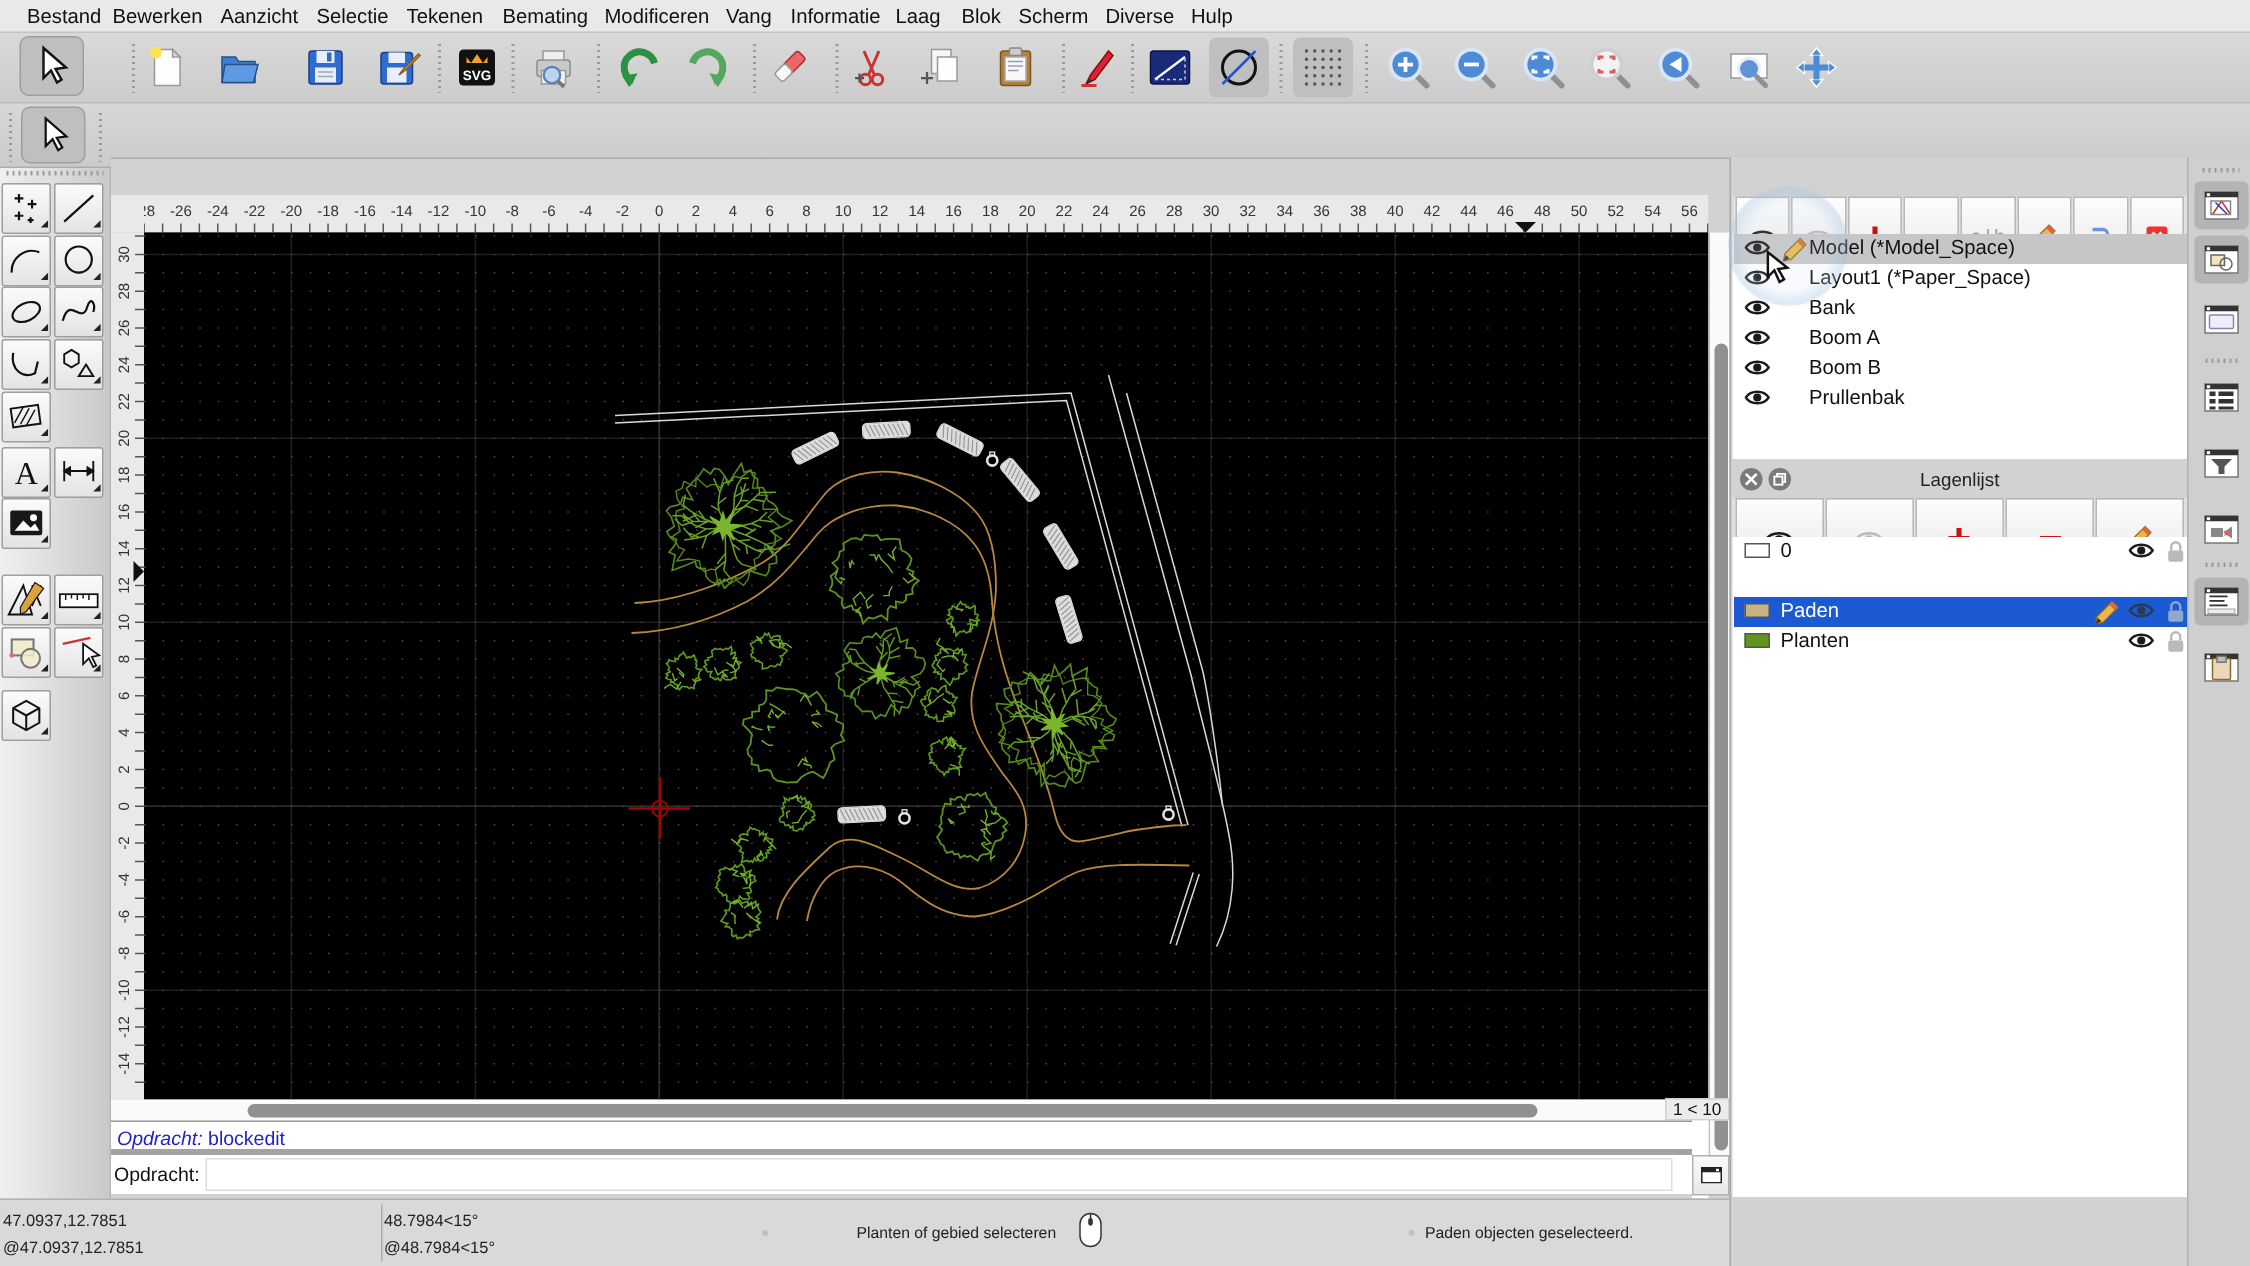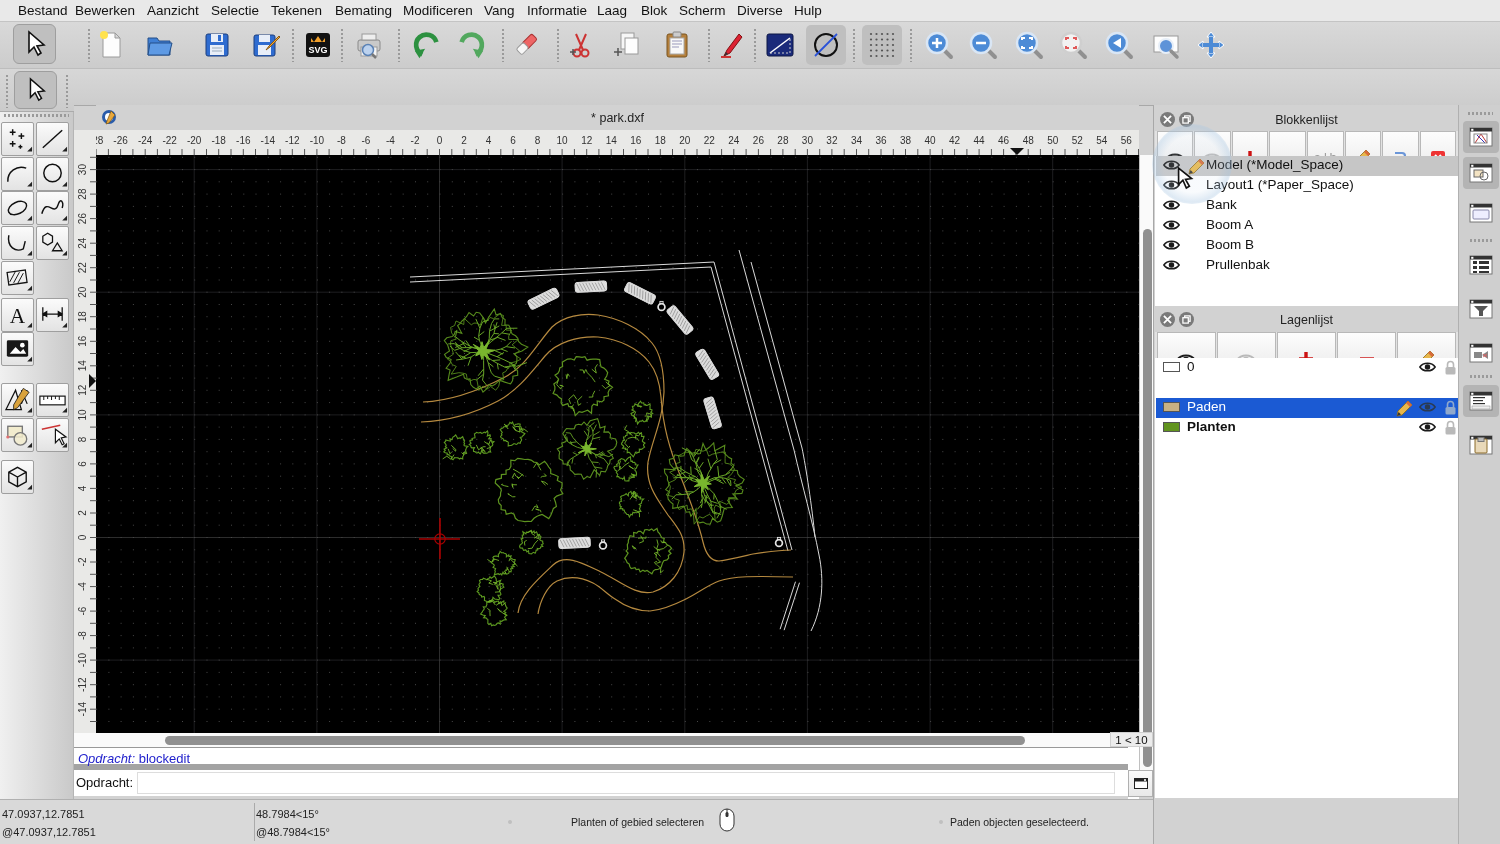--- a/index.html
+++ b/index.html
@@ -16,21 +16,21 @@
 #hruler { position:absolute; left:96px; top:130px; width:1043px; height:25px; }
 #vruler { position:absolute; left:74px; top:155px; width:22px; height:578px; }
 #rcorner { position:absolute; left:74px; top:130px; width:22px; height:25px; background:#e9e9e7; }
 #canvas { position:absolute; left:96px; top:155px; width:1043px; height:578px; background:#000; }
 #vscroll { position:absolute; left:1139px; top:155px; width:14px; height:615px; background:#fafafa; border-left:1px solid #c0c0c0; }
 #vthumb { position:absolute; left:2.5px; top:74px; width:9px; height:538px; background:#909090; border-radius:5px; }
 #hscroll { position:absolute; left:74px; top:733px; width:1036px; height:14px; background:#fafafa; }
 #hthumb { position:absolute; left:91px; top:2.5px; width:860px; height:9px; background:#909090; border-radius:5px; }
 #pagecnt { position:absolute; left:1110px; top:732px; width:43px; height:15px; background:#ececec; border:1px solid #d0d0d0; font-size:11.5px; text-align:center; line-height:15px; color:#111; }
 #console { position:absolute; left:74px; top:747px; width:1054px; height:49px; background:#fff; border-top:1px solid #999; }
-#histline { position:absolute; left:0; top:0; width:1054px; height:22px; border-bottom:6px solid #a3a3a3; font-size:13px; }
+#histline { position:absolute; left:0; top:0; width:1054px; height:22px; border-bottom:4px solid #a3a3a3; font-size:13px; }
 #inline { position:absolute; left:0; top:22px; width:1054px; height:27px; font-size:13px; }
 #statusbar { position:absolute; left:0; top:799px; width:1458px; height:45px; background:#d9d9d9; border-top:1px solid #b0b0b0; font-size:11px; color:#222; }
 #rpanel { position:absolute; left:1153px; top:105px; width:305px; height:739px; background:#d2d2d2; border-left:1px solid #a8a8a8; }
 .phead { position:absolute; left:0; width:305px; height:24px; font-size:12.5px; text-align:center; line-height:24px; color:#222; }
 .circbtn { position:absolute; top:4px; width:15px; height:15px; border-radius:50%; background:#7a7a7a; display:flex; align-items:center; justify-content:center; }
 .tbtn { position:absolute; height:36px; background:linear-gradient(#fdfdfd,#ededed); border:1px solid #b8b8b8; display:flex; align-items:flex-end; justify-content:center;font-family:Liberation Mono, monospace; }
 .blrow { position:absolute; left:1px; width:303px; height:20px; font-size:13.5px; color:#111; }
 .larow { position:absolute; left:1px; width:303px; height:20px; font-size:13.5px; color:#111; }
 #dock { position:absolute; left:1458px; top:105px; width:42px; height:739px; background:#cfcfcf; border-left:1px solid #b0b0b0; }
 #dock > div { margin:4px 2px; }
@@ -381,25 +381,20 @@
       </div>
       <div class="pbtn" style="left:1px;top:348px">
         <svg width="32" height="32" viewBox="0 0 32 32">
           <path d="M7,11 l9,-5 9,5 0,10 -9,5 -9,-5 z M7,11 l9,5 9,-5 M16,16 v10" fill="none" stroke="#111" stroke-width="1.4"></path>
           <path d="M26,29 L31,29 L31,24 Z" fill="#222"></path>
         </svg>
       </div>
 </div>
 
 <div id="cornertop"></div>
-<div id="cvtitle"><svg width="16" height="16" viewBox="0 0 16 16" style="position:absolute;left:5px;top:4px">
-        <circle cx="8" cy="8" r="7" fill="#2a5caa"></circle>
-        <circle cx="8" cy="8" r="4" fill="#fff"></circle>
-        <path d="M10,2 l4,4 -6,8 -3,1 1,-3 z" fill="#e8a83c" stroke="#7a5414" stroke-width="0.7"></path>
-      </svg>* park.dxf</div>
 <div id="hruler">
       <svg width="1043" height="25" style="position:absolute;left:0;top:0">
         <rect width="1043" height="25" fill="#e9e9e7"></rect>
         <path d="M0.1,19v6M12.4,19v6M24.6,19v6M36.9,19v6M49.2,19v6M61.4,19v6M73.7,19v6M86.0,19v6M98.2,19v6M110.5,19v6M122.7,19v6M135.0,19v6M147.3,19v6M159.5,19v6M171.8,19v6M184.1,19v6M196.3,19v6M208.6,19v6M220.9,19v6M233.1,19v6M245.4,19v6M257.7,19v6M269.9,19v6M282.2,19v6M294.4,19v6M306.7,19v6M319.0,19v6M331.2,19v6M343.5,19v6M355.8,19v6M368.0,19v6M380.3,19v6M392.6,19v6M404.8,19v6M417.1,19v6M429.3,19v6M441.6,19v6M453.9,19v6M466.1,19v6M478.4,19v6M490.7,19v6M502.9,19v6M515.2,19v6M527.5,19v6M539.7,19v6M552.0,19v6M564.3,19v6M576.5,19v6M588.8,19v6M601.0,19v6M613.3,19v6M625.6,19v6M637.8,19v6M650.1,19v6M662.4,19v6M674.6,19v6M686.9,19v6M699.2,19v6M711.4,19v6M723.7,19v6M735.9,19v6M748.2,19v6M760.5,19v6M772.7,19v6M785.0,19v6M797.3,19v6M809.5,19v6M821.8,19v6M834.1,19v6M846.3,19v6M858.6,19v6M870.9,19v6M883.1,19v6M895.4,19v6M907.6,19v6M919.9,19v6M932.2,19v6M944.4,19v6M956.7,19v6M969.0,19v6M981.2,19v6M993.5,19v6M1005.8,19v6M1018.0,19v6M1030.3,19v6M1042.5,19v6" stroke="#555" stroke-width="1"></path>
         <text x="0.1" y="14" font-size="10" text-anchor="middle" fill="#333" font-family="Liberation Sans, sans-serif">-28</text>
         <text x="24.6" y="14" font-size="10" text-anchor="middle" fill="#333" font-family="Liberation Sans, sans-serif">-26</text>
         <text x="49.2" y="14" font-size="10" text-anchor="middle" fill="#333" font-family="Liberation Sans, sans-serif">-24</text>
         <text x="73.7" y="14" font-size="10" text-anchor="middle" fill="#333" font-family="Liberation Sans, sans-serif">-22</text>
         <text x="98.2" y="14" font-size="10" text-anchor="middle" fill="#333" font-family="Liberation Sans, sans-serif">-20</text>
         <text x="122.7" y="14" font-size="10" text-anchor="middle" fill="#333" font-family="Liberation Sans, sans-serif">-18</text>
@@ -782,30 +777,20 @@
         <line x1="8" y1="1" x2="8" y2="9" stroke="#333"></line>
         <rect x="6.5" y="4" width="3" height="5" rx="1.5" fill="#333"></rect>
       </svg>
 <span style="position:absolute;left:950px;top:16px;font-size:10.5px">Paden objecten geselecteerd.</span>
 <span style="position:absolute;left:508px;top:20px;width:4px;height:4px;border-radius:50%;background:#c0c0c0"></span>
 <span style="position:absolute;left:939px;top:20px;width:4px;height:4px;border-radius:50%;background:#c0c0c0"></span>
 <span style="position:absolute;left:1269px;top:20px;width:4px;height:4px;border-radius:50%;background:#c0c0c0"></span>
 </div>
 
 <div id="rpanel">
-  <div class="phead" style="top:3px"><div class="circbtn" style="left:6px">
-          <svg width="9" height="9" viewBox="0 0 10 10">
-            <path d="M1,1l8,8M9,1l-8,8" stroke="#fff" stroke-width="2"></path>
-          </svg>
-        </div><div class="circbtn" style="left:25px">
-          <svg width="9" height="9" viewBox="0 0 10 10">
-            <rect x="3" y="1" width="6" height="6" fill="none" stroke="#fff" stroke-width="1.4"></rect>
-            <rect x="1" y="3" width="6" height="6" fill="#7a7a7a" stroke="#fff" stroke-width="1.4"></rect>
-          </svg>
-        </div>Blokkenlijst</div>
   <div style="position:absolute;left:1px;top:26px;width:303px;height:25px;background:#e2e2e2">
         <div class="tbtn" style="left:1.5px;top:0;width:36.6px">
           <svg width="20" height="14" viewBox="0 0 20 14">
             <path d="M1,7 C5,1 15,1 19,7 C15,13 5,13 1,7 Z" fill="none" stroke="#1a1a1a" stroke-width="1.8"></path>
             <circle cx="10" cy="7" r="3.2" fill="#1a1a1a"></circle>
           </svg>
         </div>
         <div class="tbtn" style="left:39.1px;top:0;width:36.6px">
           <svg width="20" height="14" viewBox="0 0 20 14">
             <path d="M1,7 C5,1 15,1 19,7 C15,13 5,13 1,7 Z" fill="none" stroke="#b9b9b9" stroke-width="1.8"></path>
@@ -962,21 +947,21 @@
             </svg></span>
           <span style="position:absolute;left:263px;top:3px"><svg width="17" height="12" viewBox="0 0 20 14">
               <path d="M1,7 C5,1 15,1 19,7 C15,13 5,13 1,7 Z" fill="none" stroke="#2a3a52" stroke-width="1.8"></path>
               <circle cx="10" cy="7" r="3.2" fill="#2a3a52"></circle>
             </svg></span>
           <span style="position:absolute;left:288px;top:2px"><svg width="13" height="16" viewBox="0 0 13 16">
               <path d="M3.5,7 V4.5 a3,3 0 0 1 6,0 V7" fill="none" stroke="#8fa8cc" stroke-width="1.6"></path>
               <rect x="1.5" y="7" width="10" height="7.5" rx="1.5" fill="#8fa8cc"></rect>
             </svg></span>
         </div>
-        <div class="larow" style="top:60px;font-weight:bold;">
+        <div class="larow" style="top:60px;">
           <span style="position:absolute;left:7px;top:4px;width:17px;height:10px;background:#62941f;border:1px solid #555"></span>
           <span style="position:absolute;left:31px;top:1px">Planten</span>
           <span style="position:absolute;left:263px;top:3px"><svg width="17" height="12" viewBox="0 0 20 14">
               <path d="M1,7 C5,1 15,1 19,7 C15,13 5,13 1,7 Z" fill="none" stroke="#1a1a1a" stroke-width="1.8"></path>
               <circle cx="10" cy="7" r="3.2" fill="#1a1a1a"></circle>
             </svg></span>
           <span style="position:absolute;left:288px;top:2px"><svg width="13" height="16" viewBox="0 0 13 16">
               <path d="M3.5,7 V4.5 a3,3 0 0 1 6,0 V7" fill="none" stroke="#b9b9b9" stroke-width="1.6"></path>
               <rect x="1.5" y="7" width="10" height="7.5" rx="1.5" fill="#b9b9b9"></rect>
             </svg></span>

